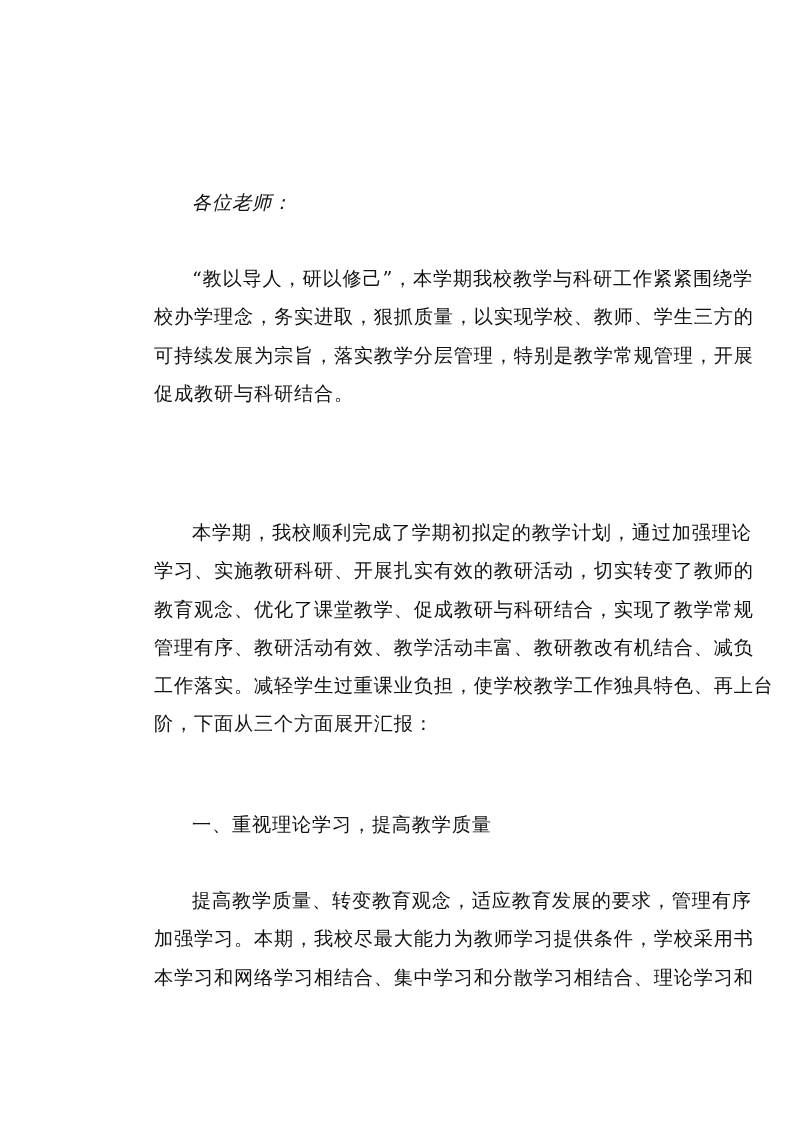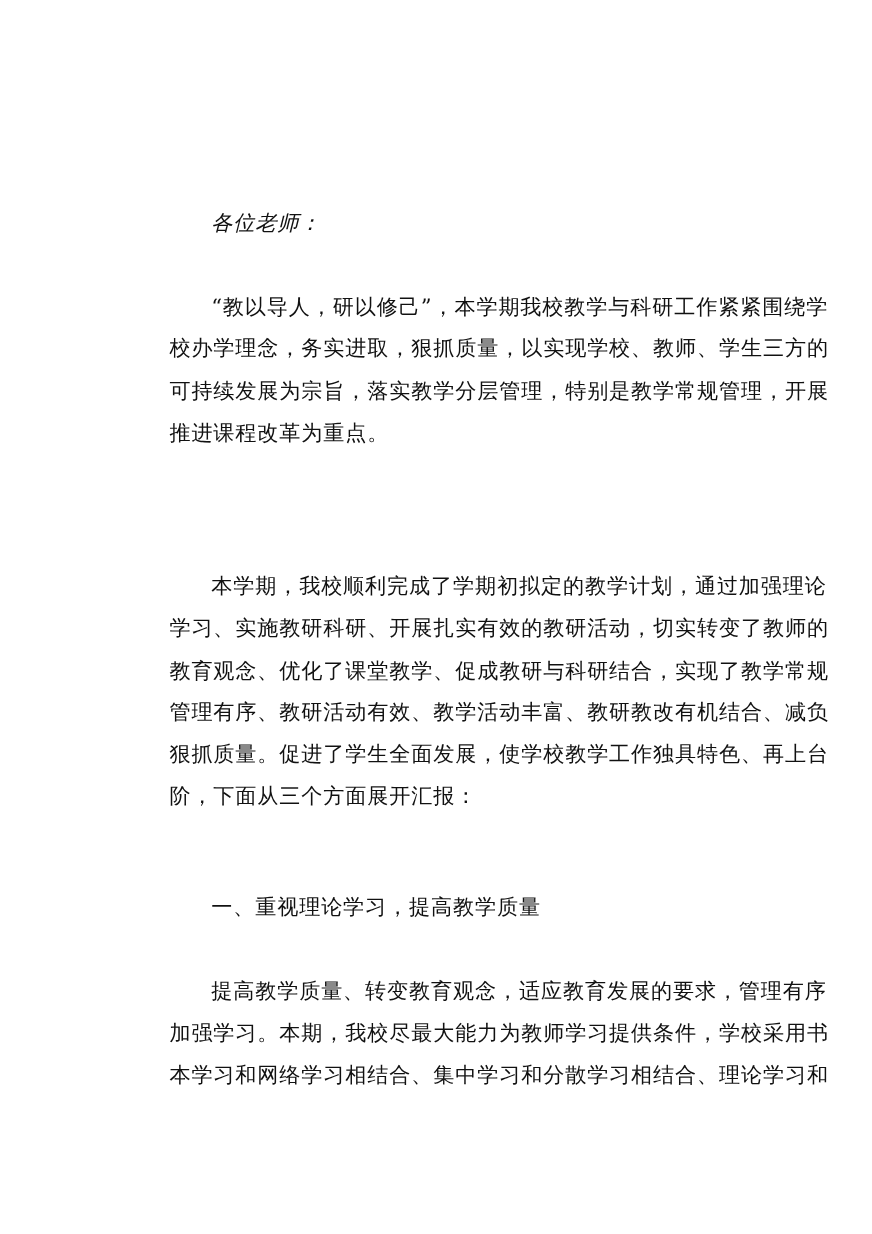--- a/index.html
+++ b/index.html
@@ -24,29 +24,29 @@
 <div class="page">
 
   <div class="para" style="top:184px;font-style:italic;">
     <span class="line first">各位老师：</span>
   </div>
 
   <div class="para" style="top:260px;">
     <span class="line first">“教以导人，研以修己”，本学期我校教学与科研工作紧紧围绕学</span>
     <span class="line">校办学理念，务实进取，狠抓质量，以实现学校、教师、学生三方的</span>
     <span class="line">可持续发展为宗旨，落实教学分层管理，特别是教学常规管理，开展</span>
-    <span class="line">推进课程改革为重点。</span>
+    <span class="line">促成教研与科研结合。</span>
   </div>
 
   <div class="para" style="top:514px;">
     <span class="line first">本学期，我校顺利完成了学期初拟定的教学计划，通过加强理论</span>
     <span class="line">学习、实施教研科研、开展扎实有效的教研活动，切实转变了教师的</span>
     <span class="line">教育观念、优化了课堂教学、促成教研与科研结合，实现了教学常规</span>
     <span class="line">管理有序、教研活动有效、教学活动丰富、教研教改有机结合、减负</span>
-    <span class="line">狠抓质量。促进了学生全面发展，使学校教学工作独具特色、再上台</span>
+    <span class="line">工作落实。减轻学生过重课业负担，使学校教学工作独具特色、再上台</span>
     <span class="line">阶，下面从三个方面展开汇报：</span>
   </div>
 
   <div class="para" style="top:806px;">
     <span class="line first">一、重视理论学习，提高教学质量</span>
   </div>
 
   <div class="para" style="top:882px;">
     <span class="line first">提高教学质量、转变教育观念，适应教育发展的要求，管理有序</span>
     <span class="line">加强学习。本期，我校尽最大能力为教师学习提供条件，学校采用书</span>

